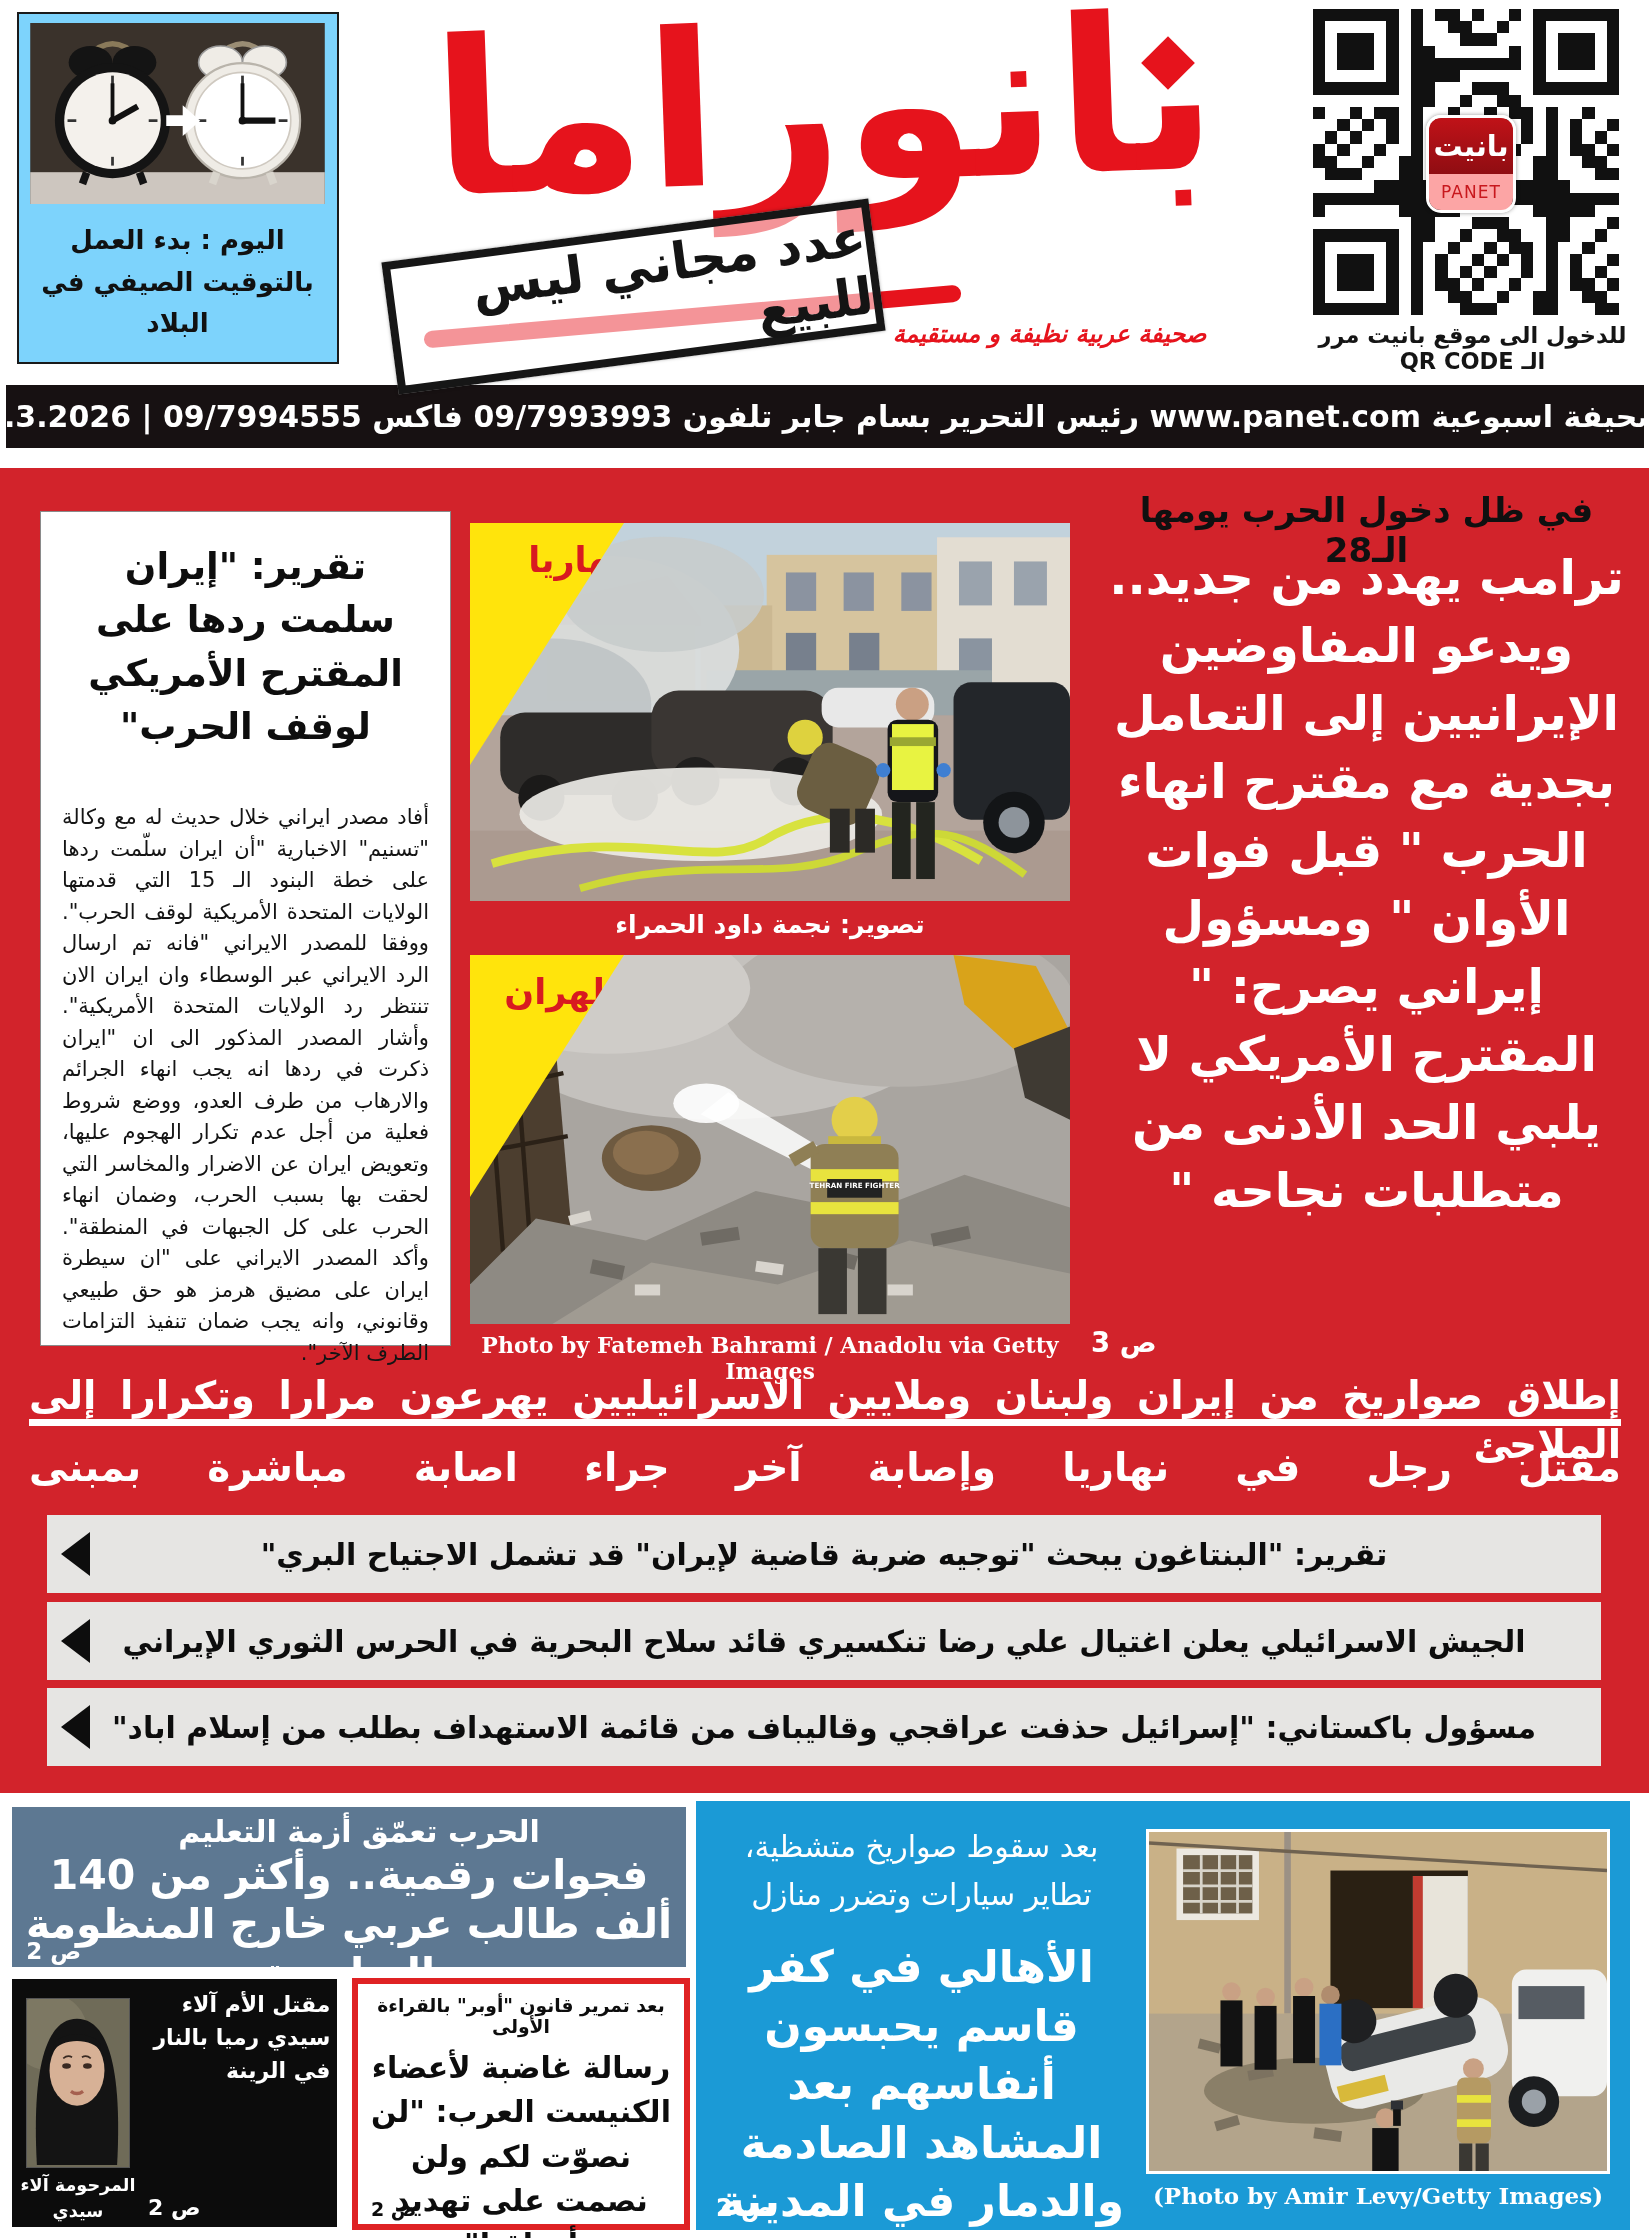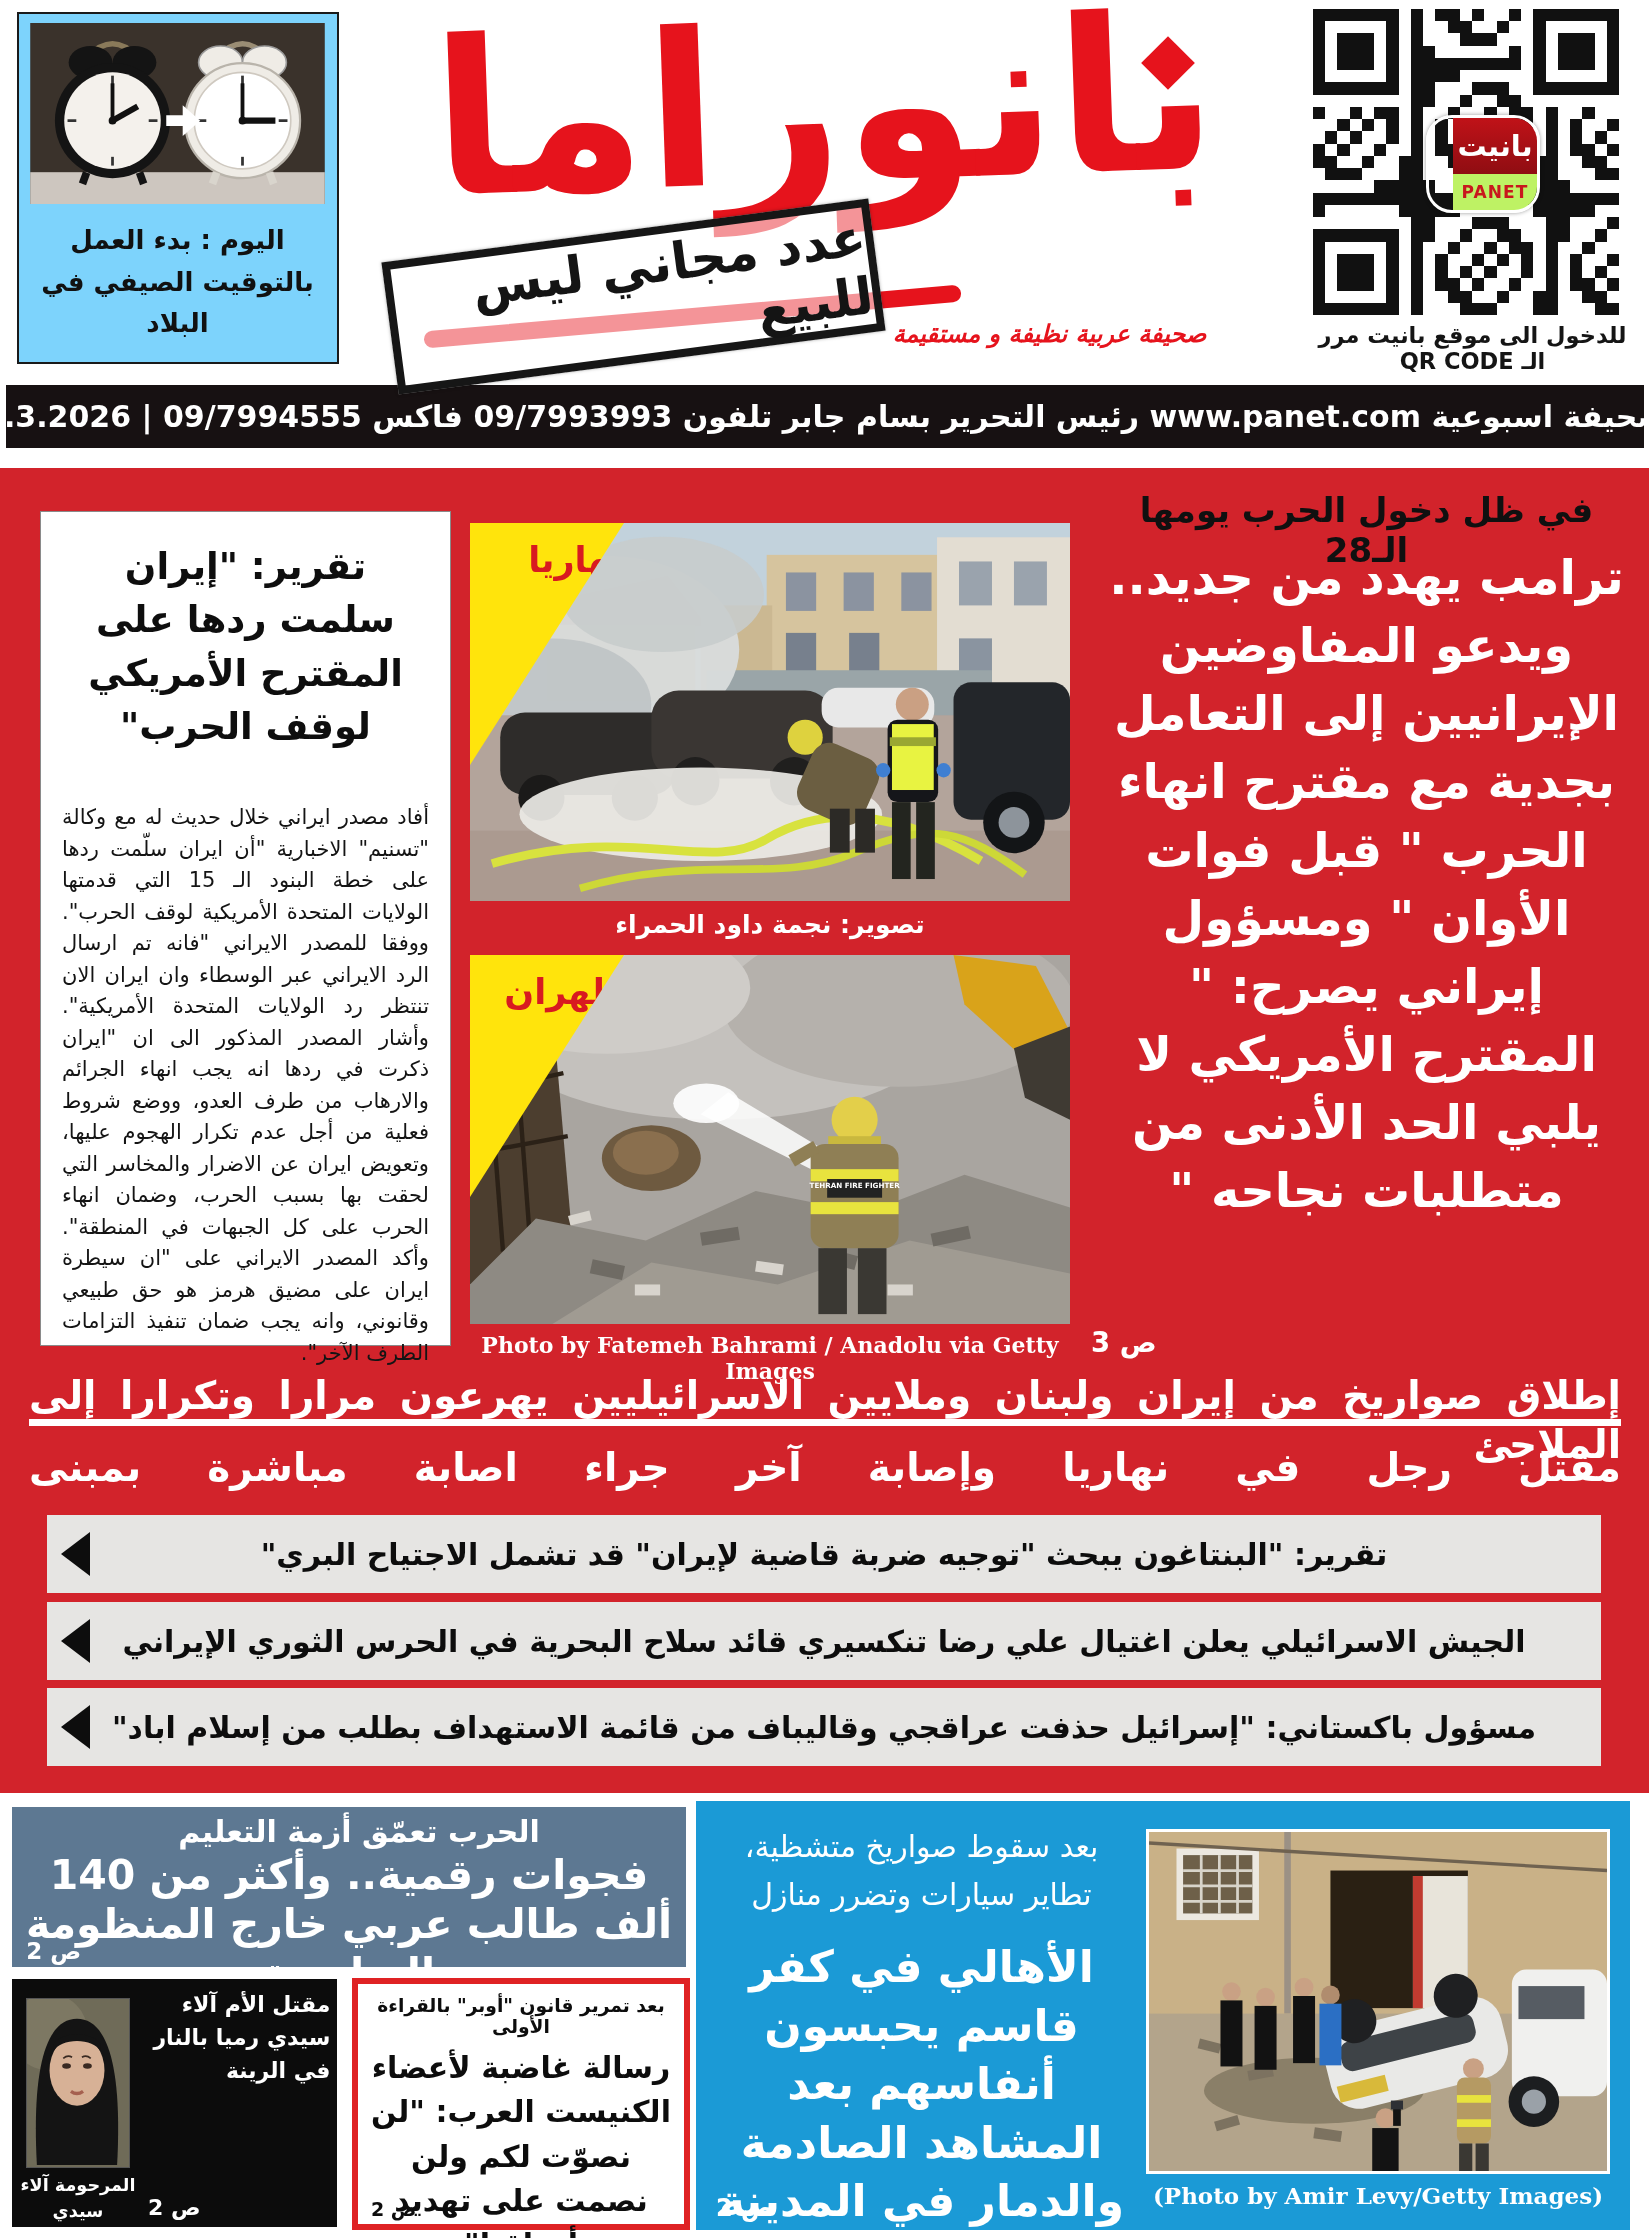--- a/index.html
+++ b/index.html
@@ -25,28 +25,28 @@
   .stamp{position:absolute;left:36px;top:230px;width:475px;height:117px;
          border:8.8px solid #161616;background:rgba(255,255,255,.55);
          transform:rotate(-7.5deg);display:flex;align-items:center;justify-content:center;
          font-size:51px;font-weight:bold;color:#141414;direction:rtl;z-index:3;
          box-shadow:0 0 3.3px rgba(0,0,0,.35);}
   .tagline{position:absolute;right:5.5px;top:320px;width:484px;text-align:center;
            font-size:24px;font-weight:bold;font-style:italic;color:#e6131c;direction:rtl;}
 
   .qr-box{left:1313px;top:8.8px;width:319px;}
   .qr-svg{display:block;width:306px;height:306px;background:#fff;shape-rendering:crispEdges;}
-  .qr-badge{position:absolute;left:113px;top:106px;width:84px;height:92px;border-radius:26px;
+  .qr-badge{position:absolute;left:113px;top:106px;width:84px;height:92px;border-radius:15px;
             overflow:hidden;border:3.3px solid #fff;box-shadow:0 0 4.4px rgba(0,0,0,.4);
-            display:flex;flex-direction:column;padding-left:24px;}
+            display:flex;flex-direction:column;}
   .qr-badge-top{flex:1.6;background:linear-gradient(#c01218,#8f0d12);color:#fff;
                 display:flex;align-items:center;justify-content:center;
                 font-size:29px;font-weight:bold;}
-  .qr-badge-bot{flex:1;background:#bef264;color:#c8181d;display:flex;align-items:center;
-                justify-content:center;font-size:17px;font-weight:bold;letter-spacing:1.1px;}
+  .qr-badge-bot{flex:1;background:#fca5a5;color:#c8181d;display:flex;align-items:center;
+                justify-content:center;font-size:17px;font-weight:normal;letter-spacing:1.1px;}
   .qr-caption{margin-top:7.7px;width:100%;text-align:center;font-size:22.5px;font-weight:bold;
               color:#151515;direction:rtl;}
 
   .info-bar{left:5.5px;top:385px;width:1638px;height:63px;background:#171112;color:#fff;
             display:flex;align-items:center;justify-content:center;direction:rtl;
             font-size:30px;font-weight:bold;white-space:nowrap;}
 
   
   .red-main{left:0;top:468px;width:1649px;height:1325px;background:#d2232b;}
 

